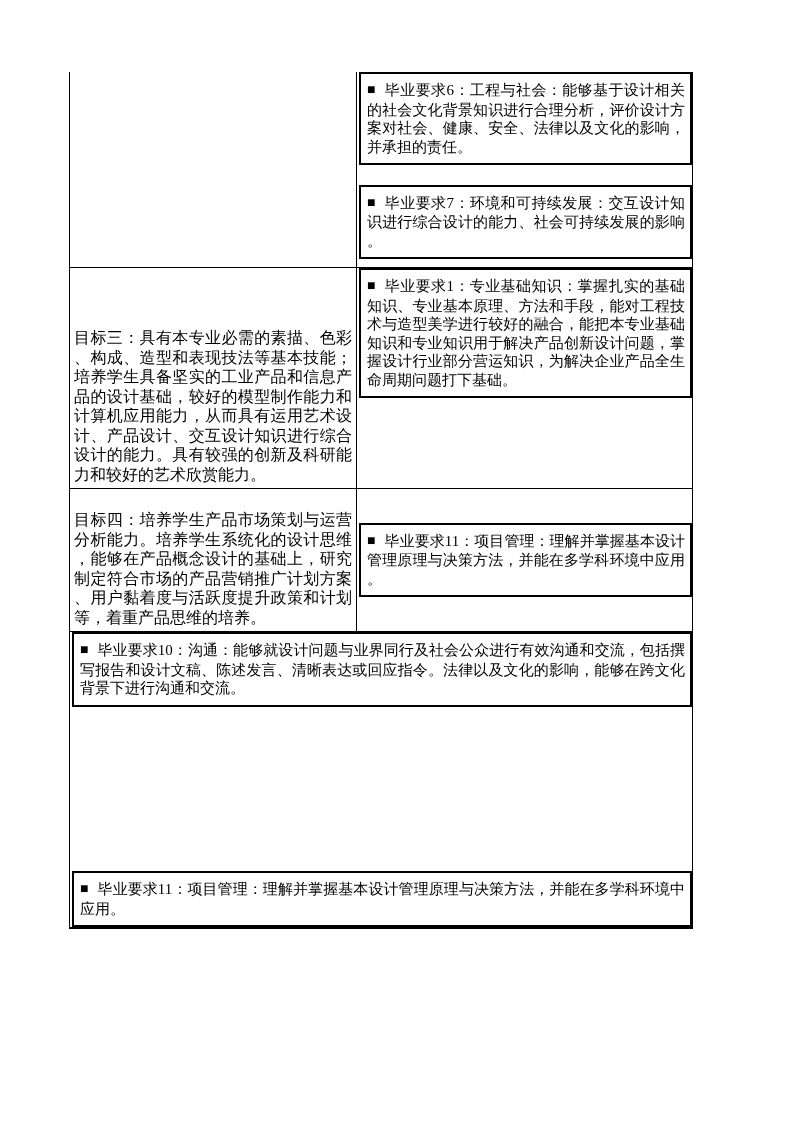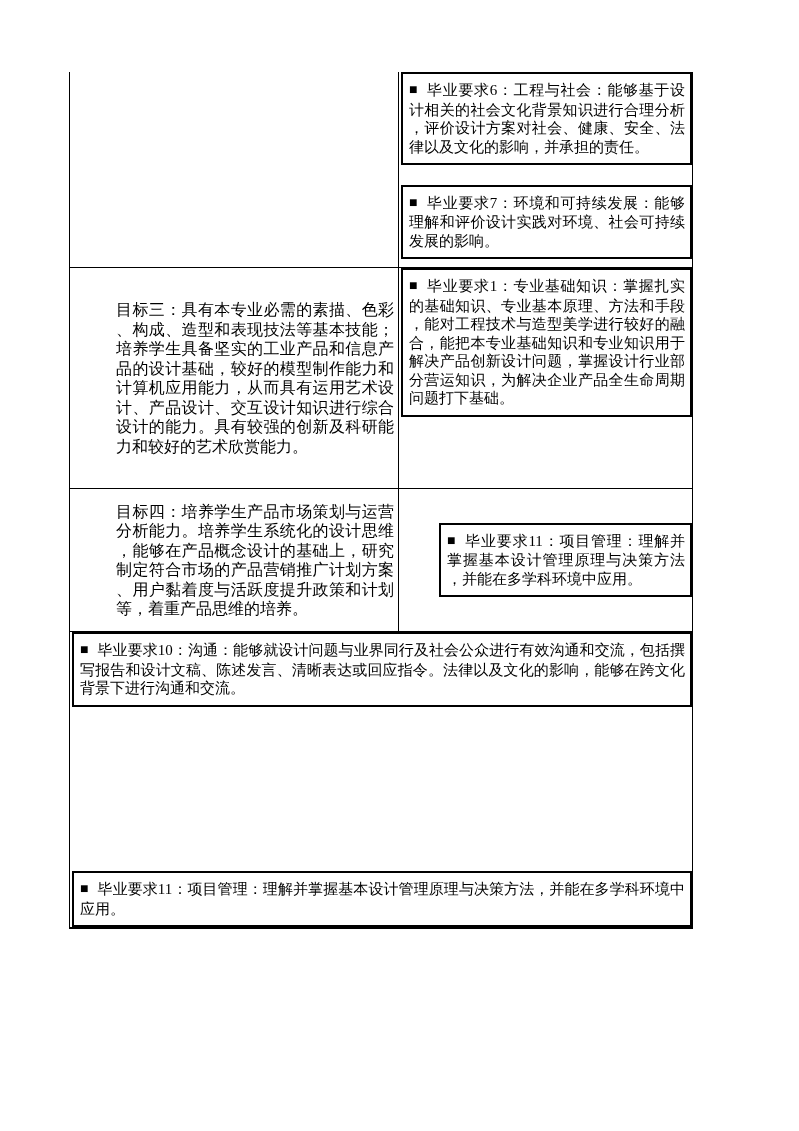--- a/index.html
+++ b/index.html
@@ -20,31 +20,30 @@
     width: 624px;
     border-left: 1.5px solid #000;
     border-right: 1.5px solid #000;
     border-bottom: 2px solid #000;
     
   }
   .row { display: flex; }
   .row + .row { border-top: 1.5px solid #000; }
   .row-0 { min-height: 195px; }
   .row-1 { min-height: 221px; }
-  .row-2 { min-height: 143px; gap: 38px; }
+  .row-2 { min-height: 143px; }
   .row-3 { min-height: 296px; }
 
   .cell-left {
     flex: 0 0 287px;
     width: 287px;
     border-right: 1.5px solid #000;
     display: flex;
-    align-items: center;
+    align-items: flex-end;
     padding: 4px 4px;
-    margin-left: 42px;
   }
   .obj-text {
     font-size: 16px;
     line-height: 19.5px;
     text-align: justify;
     word-break: break-all;
     line-break: anywhere;
     width: 100%;
   }
   .num-bold {
@@ -88,21 +87,21 @@
 
     <div class="row row-0">
       <div class="cell-left">
         <div class="obj-text"></div>
       </div>
       <div class="cell-right">
         <div class="req">
           <span class="bullet">■</span><span>毕业要求6：工程与社会：能够基于设计相关的社会文化背景知识进行合理分析，评价设计方案对社会、健康、安全、法律以及文化的影响，并承担的责任。</span>
         </div>
         <div class="req">
-          <span class="bullet">■</span><span>毕业要求7：环境和可持续发展：能够理解和评价设计实践对环境、社会可持续发展的影响。</span>
+          <span class="bullet">■</span><span>毕业要求7：环境和可持续发展：交互设计知识进行综合设计的能力、社会可持续发展的影响。</span>
         </div>
       </div>
     </div>
 
     <div class="row row-1">
       <div class="cell-left">
         <div class="obj-text">目标三：具有本专业必需的素描、色彩、构成、造型和表现技法等基本技能；培养学生具备坚实的工业产品和信息产品的设计基础，较好的模型制作能力和计算机应用能力，从而具有运用艺术设计、产品设计、交互设计知识进行综合设计的能力。具有较强的创新及科研能力和较好的艺术欣赏能力。</div>
       </div>
       <div class="cell-right">
         <div class="req">

